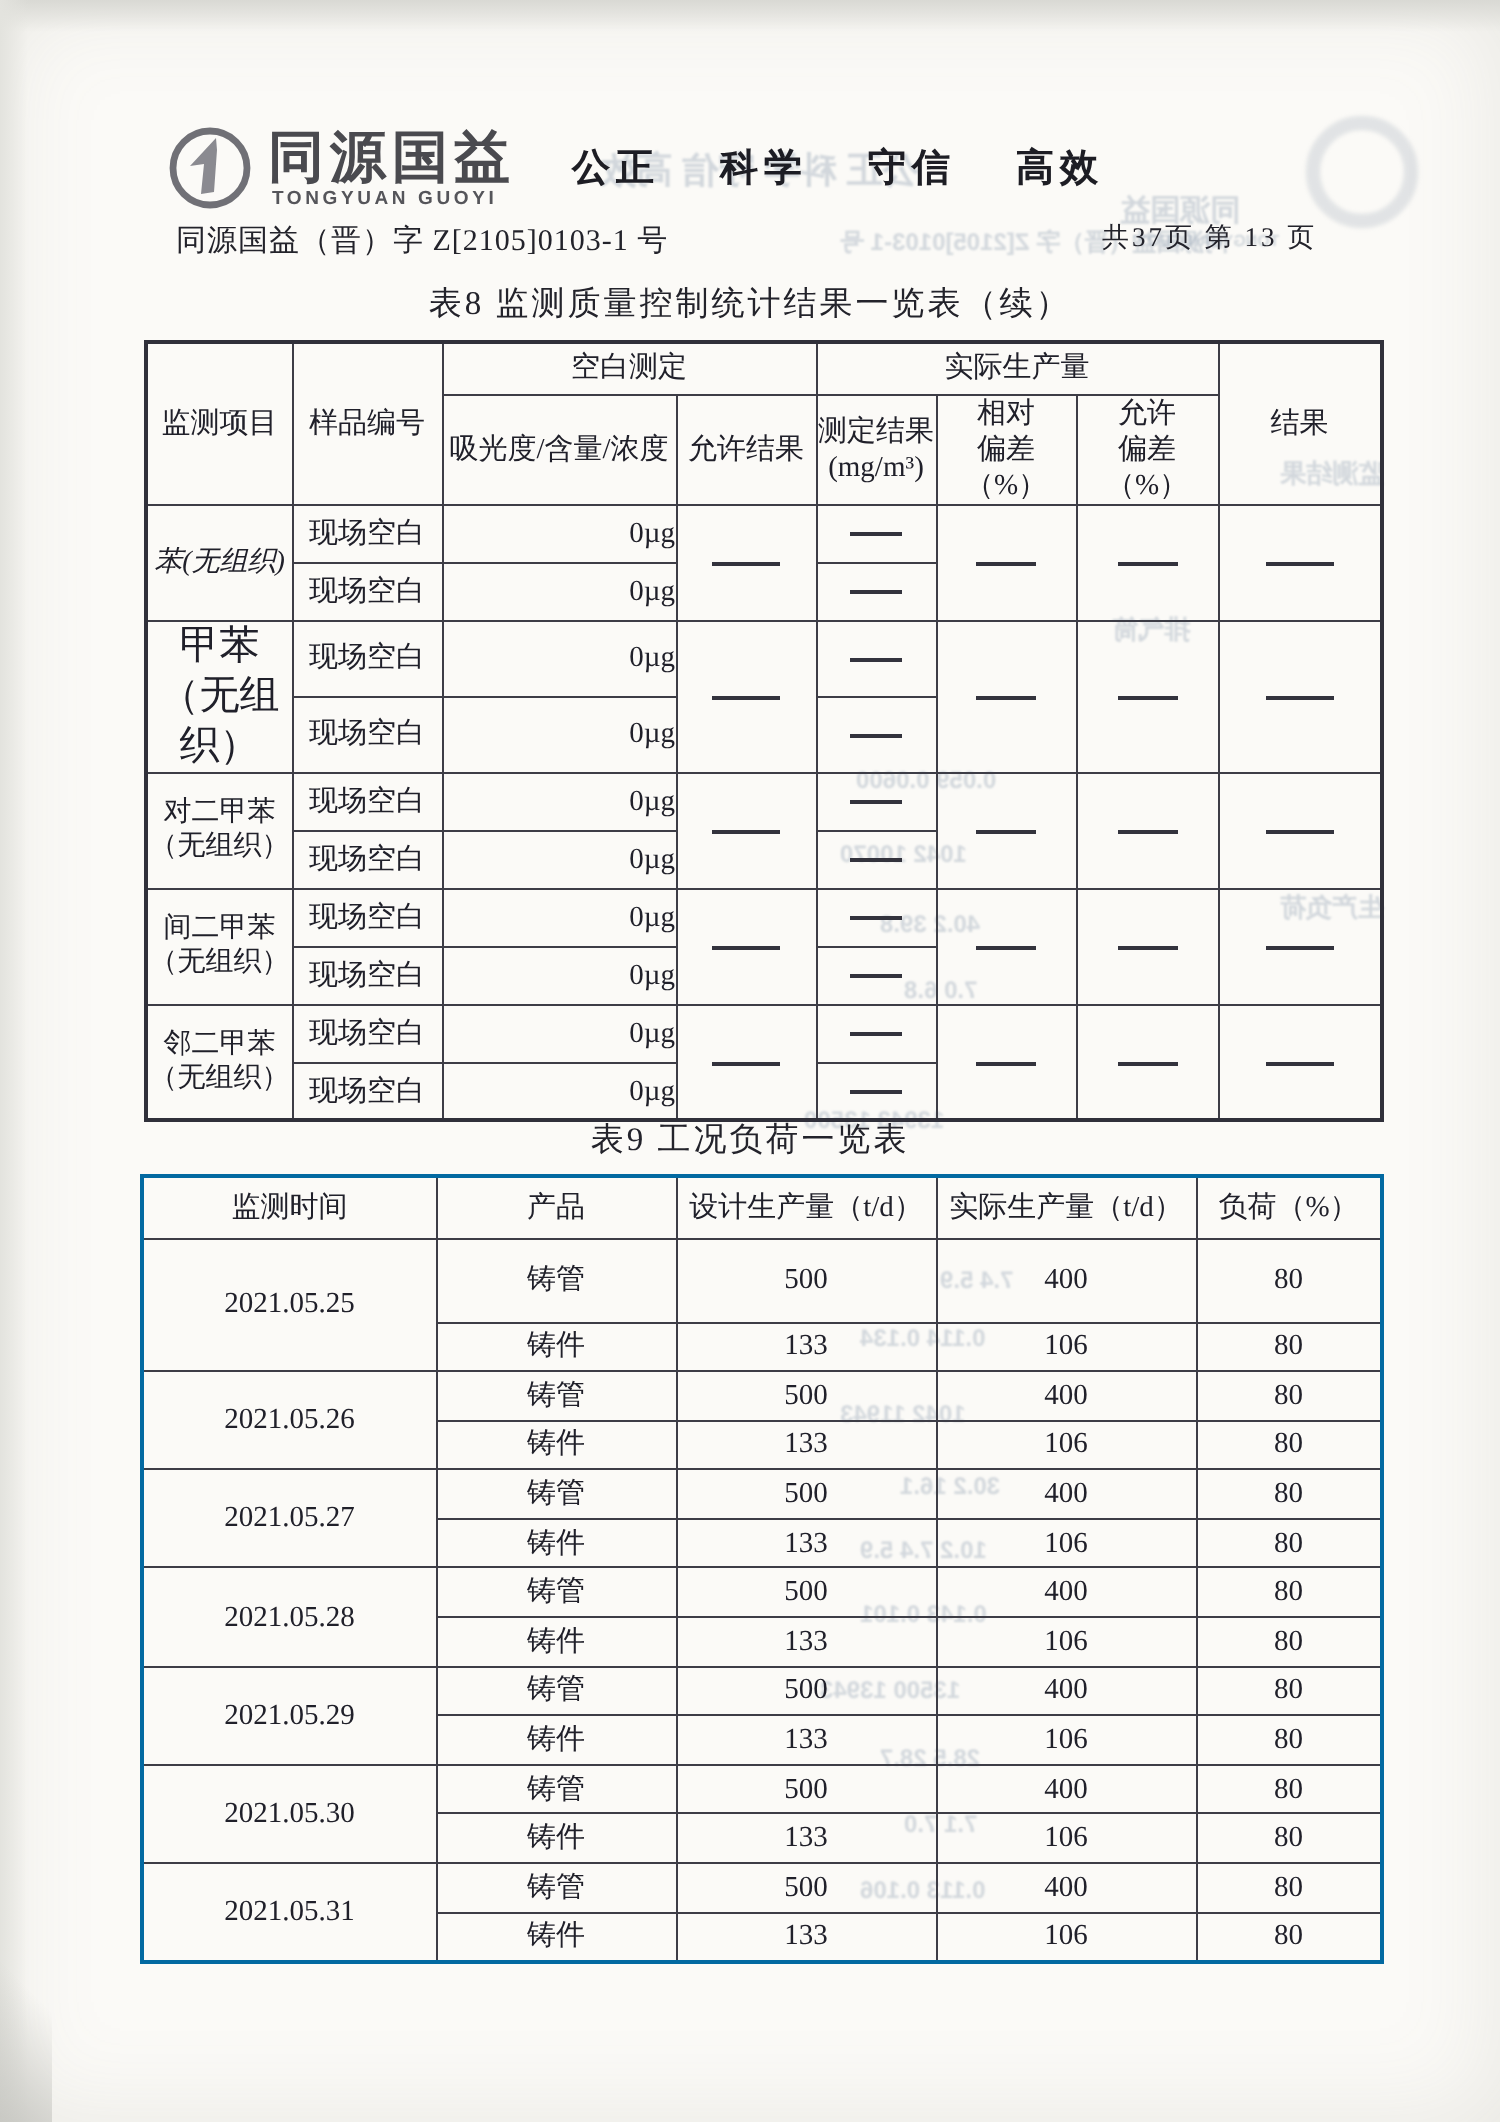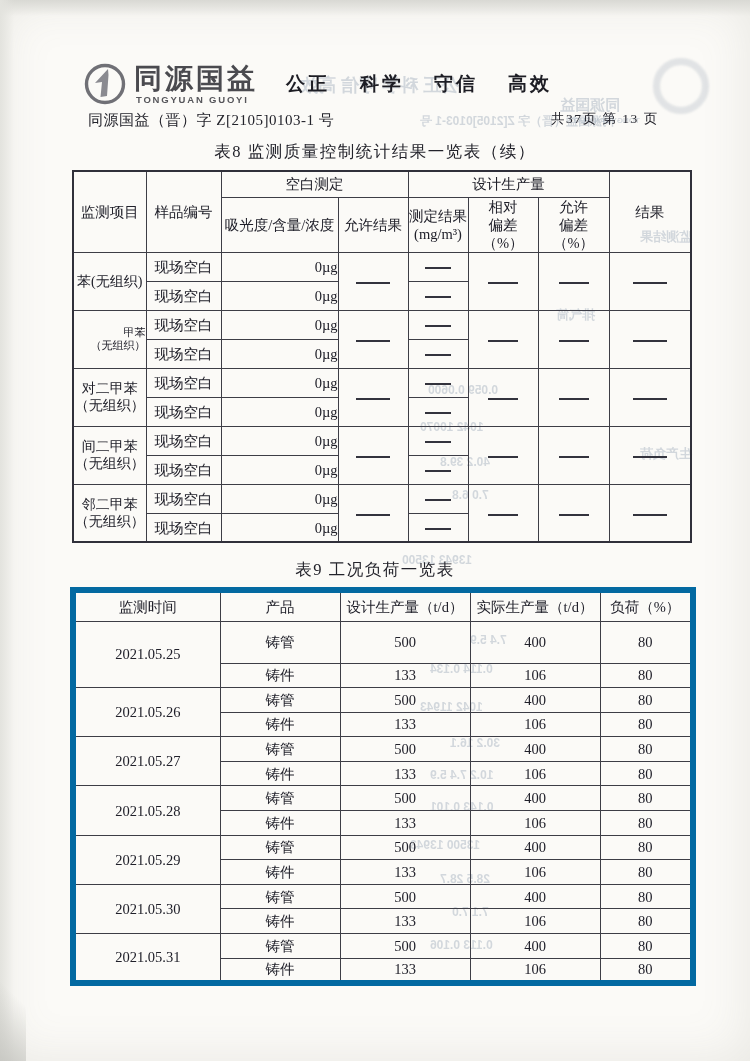--- a/index.html
+++ b/index.html
@@ -41,21 +41,21 @@
     font-size:16.5px;letter-spacing:1.5px;}
   .section-45{position:absolute;top:535px;left:78px;font-size:16.5px;letter-spacing:.5px;}
   .t9-title{position:absolute;top:559px;left:0;width:750px;text-align:center;
     font-size:16.5px;letter-spacing:1.5px;}
 
   
   table{border-collapse:collapse;table-layout:fixed;position:absolute;background:transparent;}
   th,td{border:1px solid #3d3d46;padding:0;text-align:center;vertical-align:middle;
     font-weight:normal;font-size:14.5px;line-height:1.25;color:#20202a;}
   .table8{left:72px;top:170px;width:618px;border:2px solid #30303a;}
-  .table9{left:70px;top:587px;width:620px;border:6px solid #0369a1;}
+  .table9{left:70px;top:587px;width:620px;border:2px solid #0369a1;}
   .cell-line{display:block;}
   td.val{text-align:right;padding-left:6px;}
   .dash{display:inline-block;height:2px;background:#33333d;vertical-align:middle;}
   .dash-34{width:34px;}
   .dash-28{width:26px;}
   .dash-30{width:30px;}
 
   
   .ghost{position:absolute;white-space:nowrap;
     font-family:"Liberation Sans",sans-serif;font-weight:bold;
@@ -123,21 +123,21 @@
       <col style="width:60px">
         <col style="width:70px">
         <col style="width:71px">
         <col style="width:82px">
     </colgroup>
     <thead>
       <tr style="height:26px">
         <th rowspan="2">监测项目</th>
         <th rowspan="2">样品编号</th>
         <th colspan="2">空白测定</th>
-        <th colspan="3">设计生产量</th>
+        <th colspan="3">实际生产量</th>
         <th rowspan="2">结果</th>
       </tr>
       <tr style="height:44px">
         <th>吸光度/含量/浓度</th>
         <th>允许结果</th>
         <th>
           <span class="cell-line">测定结果</span>
           <span class="cell-line">(mg/m³)</span>
         </th>
         <th>
@@ -145,38 +145,38 @@
           <span class="cell-line">偏差（%）</span>
         </th>
         <th>
           <span class="cell-line">允许</span>
           <span class="cell-line">偏差（%）</span>
         </th>
       </tr>
     </thead>
     <tbody id="t8-body">
         <tr style="height: 29px;">
-          <td rowspan="2" style="font-size: 14px;">
+          <td rowspan="2" style="font-size: 14px; font-style: italic;">
             <span class="cell-line">苯(无组织)</span>
           </td>
           <td>现场空白</td>
           <td class="val">0µg</td>
           <td rowspan="2"><span class="dash dash-34"></span></td>
           <td><span class="dash dash-28"></span></td>
           <td rowspan="2"><span class="dash dash-30"></span></td>
           <td rowspan="2"><span class="dash dash-30"></span></td>
           <td rowspan="2"><span class="dash dash-34"></span></td>
         </tr>
         <tr style="height: 29px;">
           <td>现场空白</td>
           <td class="val">0µg</td>
           <td><span class="dash dash-28"></span></td>
         </tr>
         <tr style="height: 29px;">
-          <td rowspan="2" style="font-size: 11px; text-align: right;">
+          <td rowspan="2" style="font-size: 20px;">
             <span class="cell-line">甲苯</span>
             <span class="cell-line">（无组织）</span>
           </td>
           <td>现场空白</td>
           <td class="val">0µg</td>
           <td rowspan="2"><span class="dash dash-34"></span></td>
           <td><span class="dash dash-28"></span></td>
           <td rowspan="2"><span class="dash dash-30"></span></td>
           <td rowspan="2"><span class="dash dash-30"></span></td>
           <td rowspan="2"><span class="dash dash-34"></span></td>

